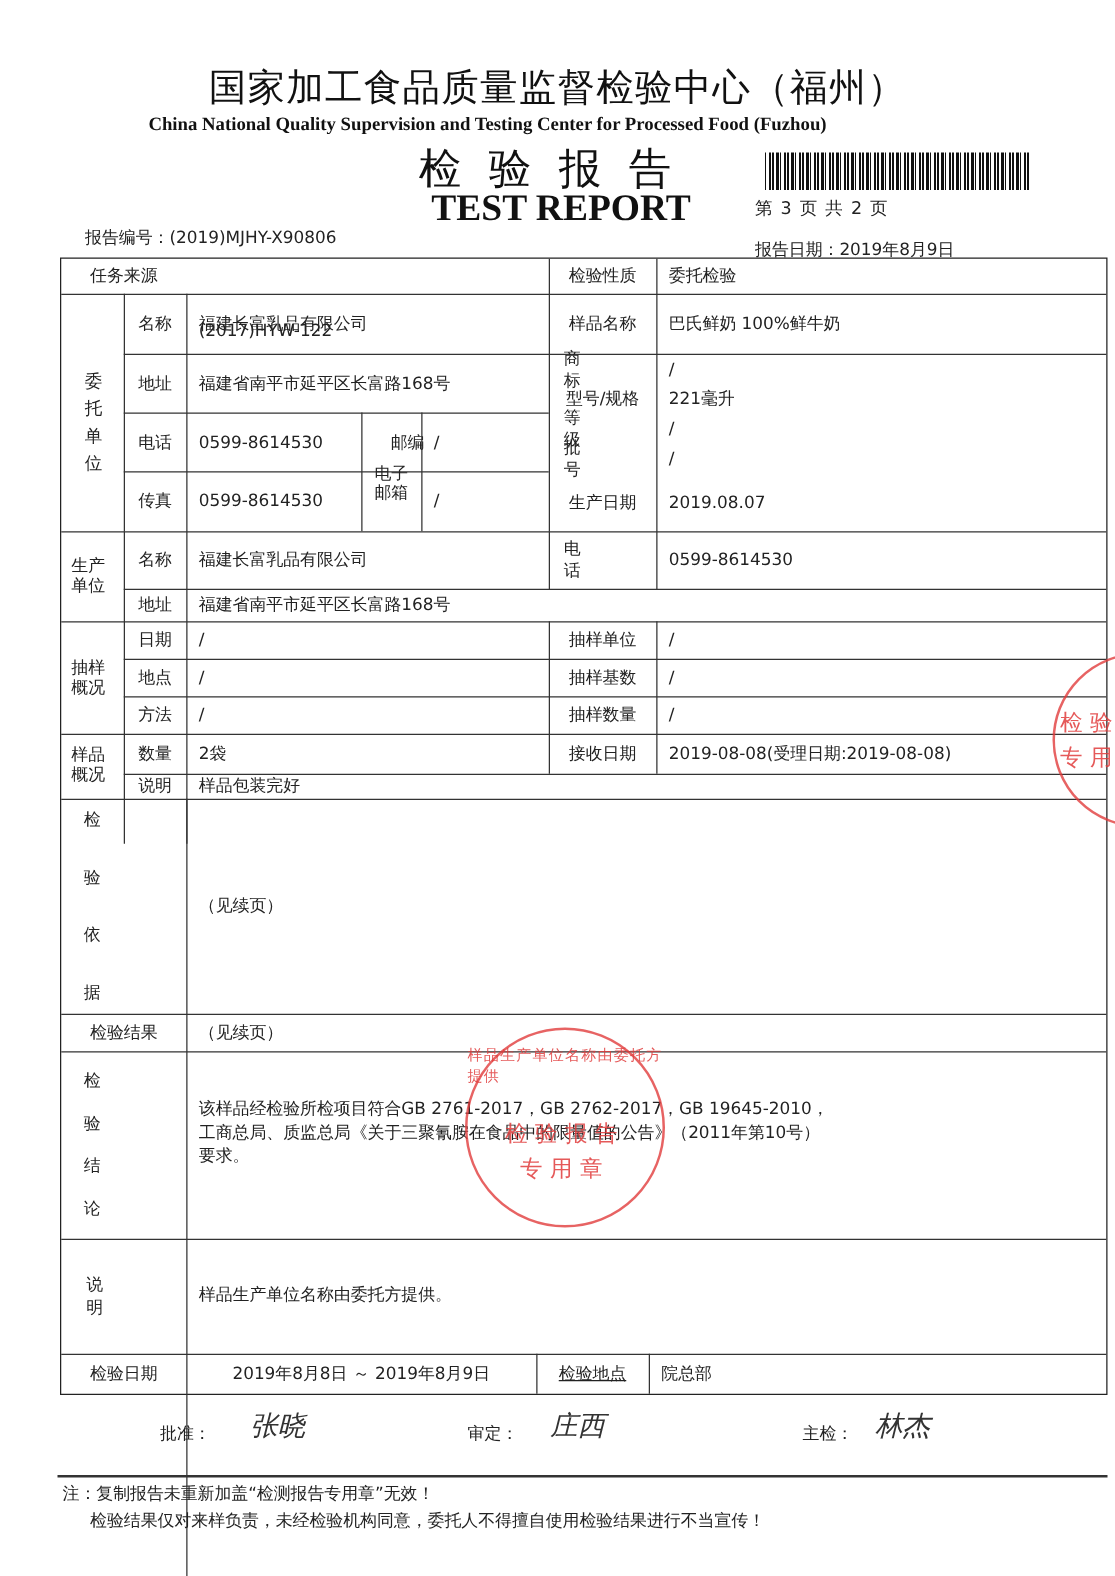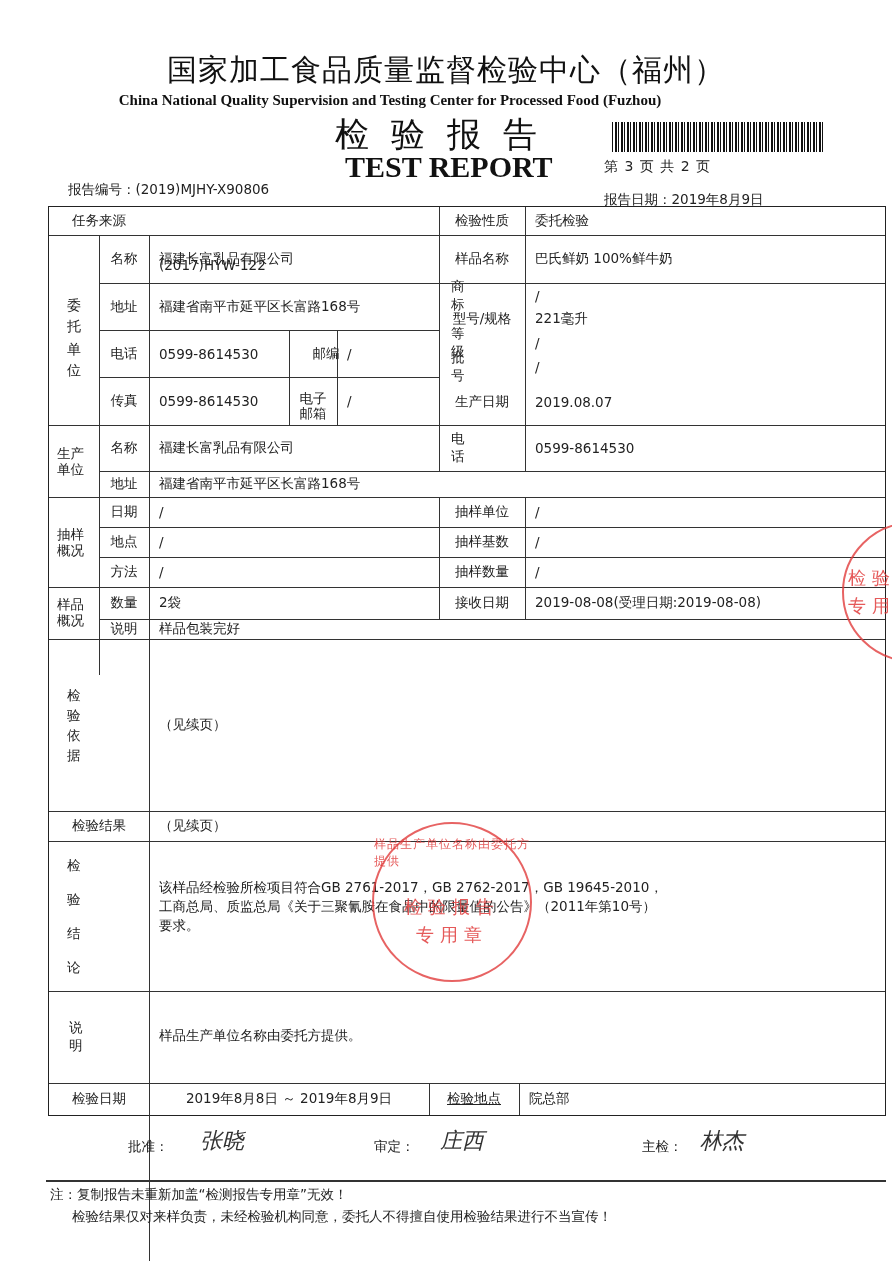--- a/index.html
+++ b/index.html
@@ -73,21 +73,21 @@
   <div class="hl" style="left:50px;top:123px;width:340px;"></div>
   <div class="cell center" style="left:50px;top:123px;width:50px;height:47px;">电话</div>
   <div class="cell val" style="left:100px;top:123px;width:140px;height:47px;">0599-8614530</div>
   <div class="vl" style="left:240px;top:123px;height:95px;"></div>
   <div class="cell center" style="left:240px;top:123px;width:48px;height:47px;margin-left:13px;">邮编</div>
   <div class="vl" style="left:288px;top:123px;height:95px;"></div>
   <div class="cell val" style="left:288px;top:123px;width:102px;height:47px;">/</div>
   <div class="hl" style="left:50px;top:170px;width:340px;"></div>
   <div class="cell center" style="left:50px;top:170px;width:50px;height:48px;text-align:center;">传真</div>
   <div class="cell val" style="left:100px;top:170px;width:140px;height:48px;">0599-8614530</div>
-  <div class="cell center" style="left:240px;top:175px;width:48px;height:48px;line-height:1.1;padding:4px 10px;">电子邮箱</div>
+  <div class="cell center" style="left:240px;top:156px;width:48px;height:48px;line-height:1.1;padding:4px 10px;">电子邮箱</div>
   <div class="cell val" style="left:288px;top:170px;width:102px;height:48px;">/</div>
 
   <div class="vl" style="left:100px;top:28px;height:440px;"></div>
   <div class="vl" style="left:390px;top:0;height:218px;"></div>
   <div class="vl" style="left:476px;top:0;height:265px;"></div>
   <div class="cell center" style="left:390px;top:28px;width:86px;height:48px;">样品名称</div>
   <div class="cell val" style="left:476px;top:28px;width:360px;height:48px;">巴氏鲜奶 100%鲜牛奶</div>
   <div class="cell spread" style="left:390px;top:78px;width:86px;height:22px;">
       <span style="letter-spacing:28px;">商标</span>
     </div>
@@ -144,21 +144,21 @@
   <div class="cell val" style="left:100px;top:380px;width:290px;height:32px;">2袋</div>
   <div class="cell center" style="left:390px;top:380px;width:86px;height:32px;">接收日期</div>
   <div class="cell val" style="left:476px;top:380px;width:360px;height:32px;">2019-08-08(受理日期:2019-08-08)</div>
   <div class="hl" style="left:50px;top:412px;width:786px;"></div>
   <div class="cell center" style="left:50px;top:412px;width:50px;height:20px;">说明</div>
   <div class="cell val" style="left:100px;top:412px;width:736px;height:20px;">样品包装完好</div>
   <div class="hl" style="left:0;top:432px;width:836px;"></div>
 
   <div class="vl" style="left:100px;top:432px;height:662px;"></div>
   <div class="cell vert" style="left:0;top:432px;width:100px;height:172px;">
-    <span style="display:block;width:64px;word-break:break-all;letter-spacing:30px;line-height:20px;">检验依据</span>
+    <span style="display:block;width:64px;word-break:break-all;letter-spacing:30px;line-height:46px;">检验依据</span>
   </div>
   <div class="cell val" style="left:100px;top:432px;width:736px;height:172px;">（见续页）</div>
   <div class="hl" style="left:0;top:604px;width:836px;"></div>
 
   <div class="cell center" style="left:0;top:604px;width:100px;height:30px;">检验结果</div>
   <div class="cell val" style="left:100px;top:604px;width:736px;height:30px;">（见续页）</div>
   <div class="hl" style="left:0;top:634px;width:836px;"></div>
 
   <div class="cell vert" style="left:0;top:634px;width:100px;height:150px;">
     <span style="display:block;width:64px;word-break:break-all;letter-spacing:30px;line-height:34px;">检验结论</span>

